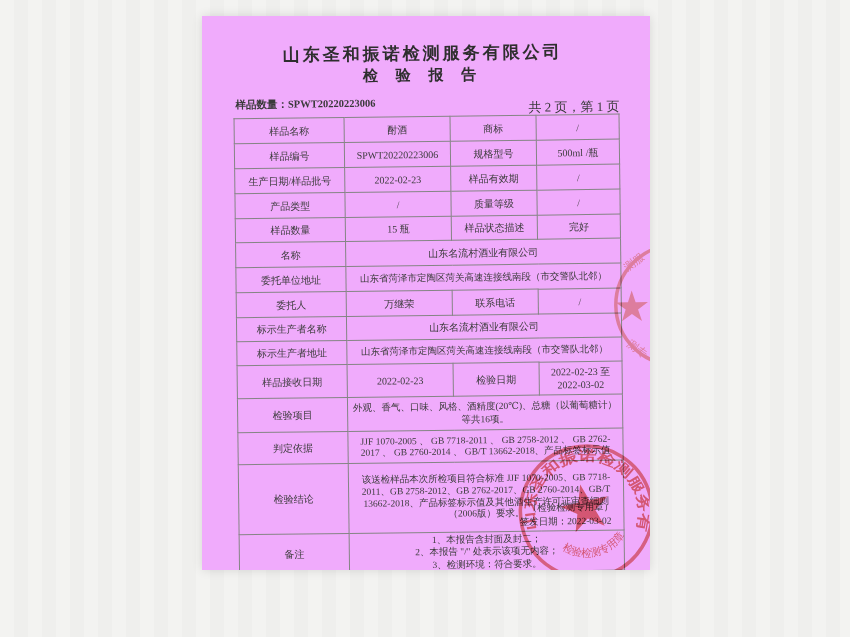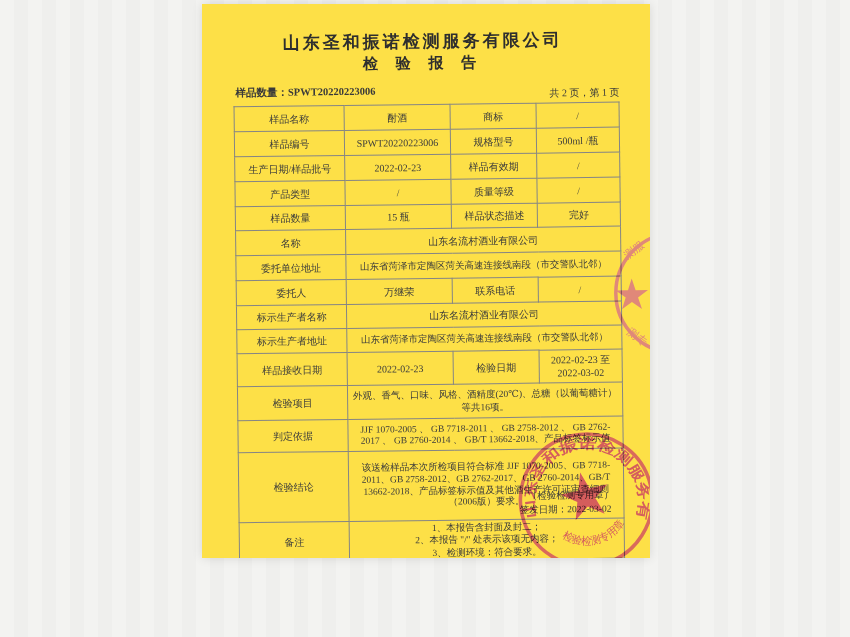--- a/index.html
+++ b/index.html
@@ -4,39 +4,39 @@
 <style>
   * { margin: 0; padding: 0; box-sizing: border-box; }
   html,body { width: 850px; height: 637px; overflow: hidden; }
   body {
     font-family: "Liberation Serif", "DejaVu Serif", serif;
     background: repeating-linear-gradient(90deg, #f3f3f1 0 14px, #efefed 14px 28px);
     position: relative;
     color: #3b3b3b;
   }
   .page {
-    position: absolute; left: 202px; top: 4px; width: 448px; height: 554px;
-    background: #fde047;
+    position: absolute; left: 202px; top: 16px; width: 448px; height: 554px;
+    background: #f0abfc;
     box-shadow: 0 0 10px rgba(0,0,0,0.12);
     overflow: hidden;
   }
   .content { position: absolute; inset: 0; transform: rotate(-0.7deg); transform-origin: 50% 55%; }
 
   .company-title {
     position: absolute; top: 26px; left: 0; width: 100%;
     text-align: center; font-size: 17px; font-weight: bold;
     letter-spacing: 3px; color: #2e2e2e;
   }
   .doc-title {
     position: absolute; top: 50px; left: 0; width: 100%;
     text-align: center; font-size: 15px; font-weight: bold;
     letter-spacing: 7px; color: #2e2e2e;
   }
   .report-no { position: absolute; top: 80px; left: 36px; font-size: 10.5px; font-weight: bold; color: #3a3a3a; }
-  .pagination { position: absolute; top: 84px; right: 28px; font-size: 10px; color: #3a3a3a; }
+  .pagination { position: absolute; top: 84px; right: 28px; font-size: 13px; color: #3a3a3a; }
 
   table.report {
     position: absolute; left: 34px; top: 100px; width: 385px;
     border-collapse: collapse; table-layout: fixed;
     font-size: 10px; color: #3b3b3b;
   }
   table.report td {
     border: 1px solid #858585;
     text-align: center; vertical-align: middle;
     padding: 1px 5px; line-height: 1.3;

